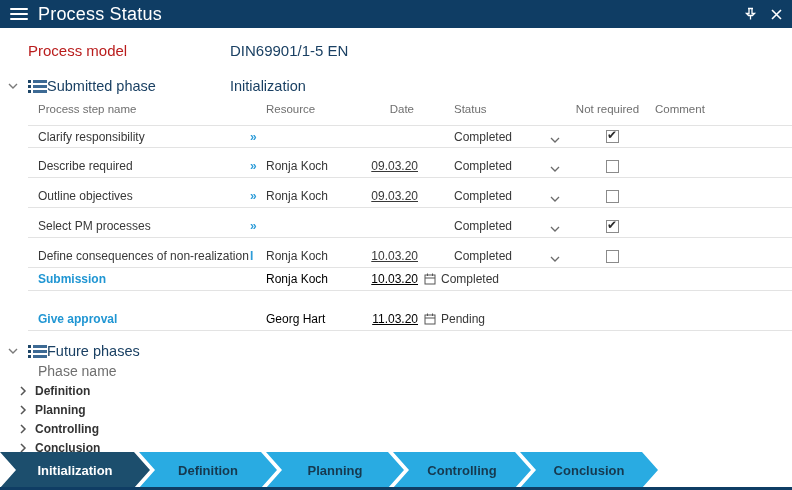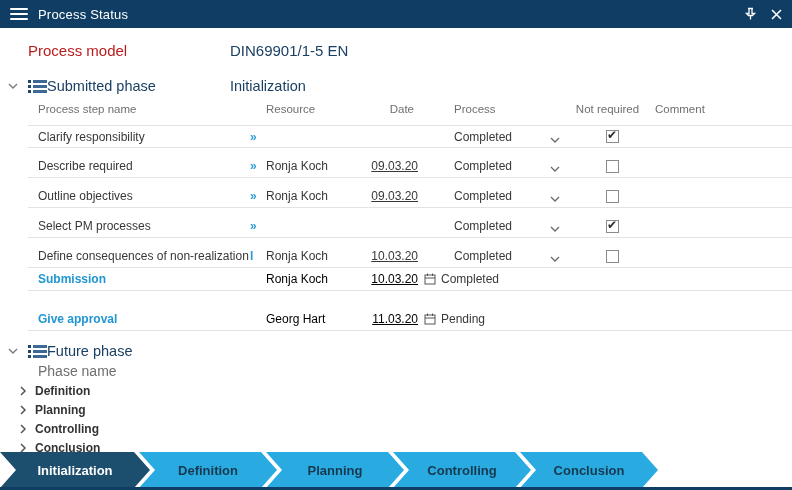--- a/index.html
+++ b/index.html
@@ -3,21 +3,21 @@
 <meta charset="utf-8">
 <style>
   * { box-sizing: border-box; margin: 0; padding: 0; }
   body { font-family: "Liberation Sans", sans-serif; background: #fff; }
   .window { position: relative; width: 792px; height: 490px; background: #fff; overflow: hidden; }
 
   
   .titlebar { display: flex; align-items: center; height: 28px; background: #0f3d64; color: #fff; padding: 0 10px; }
   .hamburger { display: flex; flex-direction: column; gap: 3px; width: 18px; cursor: pointer; margin-right: 10px; }
   .hamburger span { display: block; height: 2px; background: #fff; border-radius: 1px; }
-  .titlebar-title { font-size: 13px; letter-spacing: .2px; }
+  .titlebar-title { font-size: 18px; letter-spacing: .2px; }
   .titlebar-icons { margin-left: auto; display: flex; align-items: center; gap: 14px; }
   .tb-icon { cursor: pointer; display: flex; align-items: center; }
 
   
   .model-row { margin: 10px 0 0 28px; height: 24px; display: flex; align-items: center; }
   .model-label { display: inline-block; width: 202px; font-size: 15px; color: #b91c1c; }
   .model-value { font-size: 15px; color: #1a4063; }
 
   
   .section-header { position: relative; display: flex; align-items: center; height: 24px; margin: 12px 0 0 8px; }
@@ -117,21 +117,21 @@
     <span class="section-title">Submitted phase</span>
     <span class="section-value">Initialization</span>
   </div>
 
   <div class="table">
     <div class="grid thead">
       <span class="c-name">Process step name</span>
       <span></span>
       <span class="c-resource">Resource</span>
       <span class="c-date">Date</span>
-      <span class="c-status">Process</span>
+      <span class="c-status">Status</span>
       <span class="c-notreq">Not required</span>
       <span class="c-comment">Comment</span>
     </div>
 
     <div class="grid trow first">
       <span class="cell-name">Clarify responsibility</span>
       <span class="res-icon">»</span>
       <span></span>
       <span class="cell-date"></span>
       <span class="cell-status">
@@ -274,21 +274,21 @@
     <span class="list-icon">
       <svg width="19" height="15" viewBox="0 0 19 15">
         <rect x="0" y="1" width="3" height="3" fill="#1e4668"></rect>
           <rect x="5" y="1" width="14" height="3" fill="#3d6a94"></rect>
         <rect x="0" y="6" width="3" height="3" fill="#1e4668"></rect>
           <rect x="5" y="6" width="14" height="3" fill="#3d6a94"></rect>
         <rect x="0" y="11" width="3" height="3" fill="#1e4668"></rect>
           <rect x="5" y="11" width="14" height="3" fill="#3d6a94"></rect>
       </svg>
     </span>
-    <span class="section-title">Future phase</span>
+    <span class="section-title">Future phases</span>
   </div>
 
   <div class="phase-col-header">Phase name</div>
 
   <div class="phase-row">
     <span class="expander">
         <svg width="7" height="10" viewBox="0 0 7 10" fill="none" stroke="#555" stroke-width="1.5">
           <polyline points="1,1 5,5 1,9"></polyline>
         </svg>
       </span>

